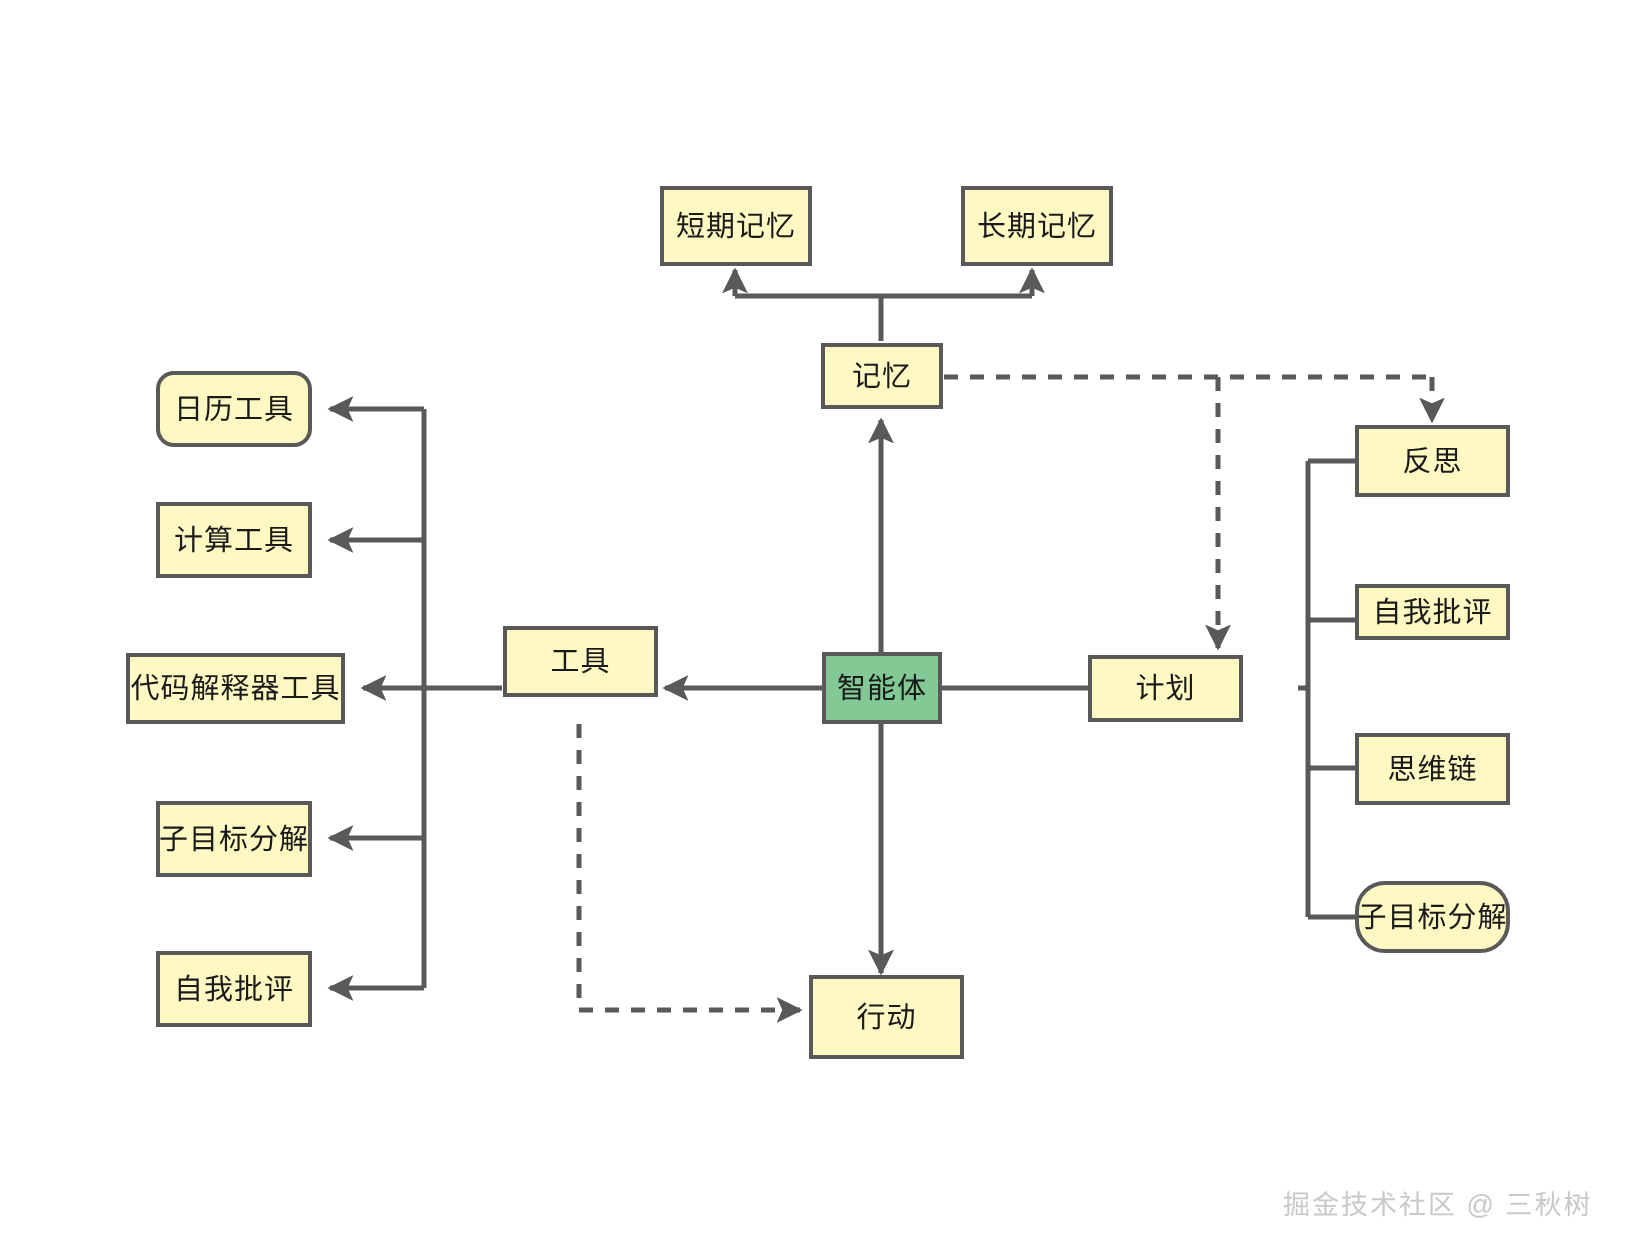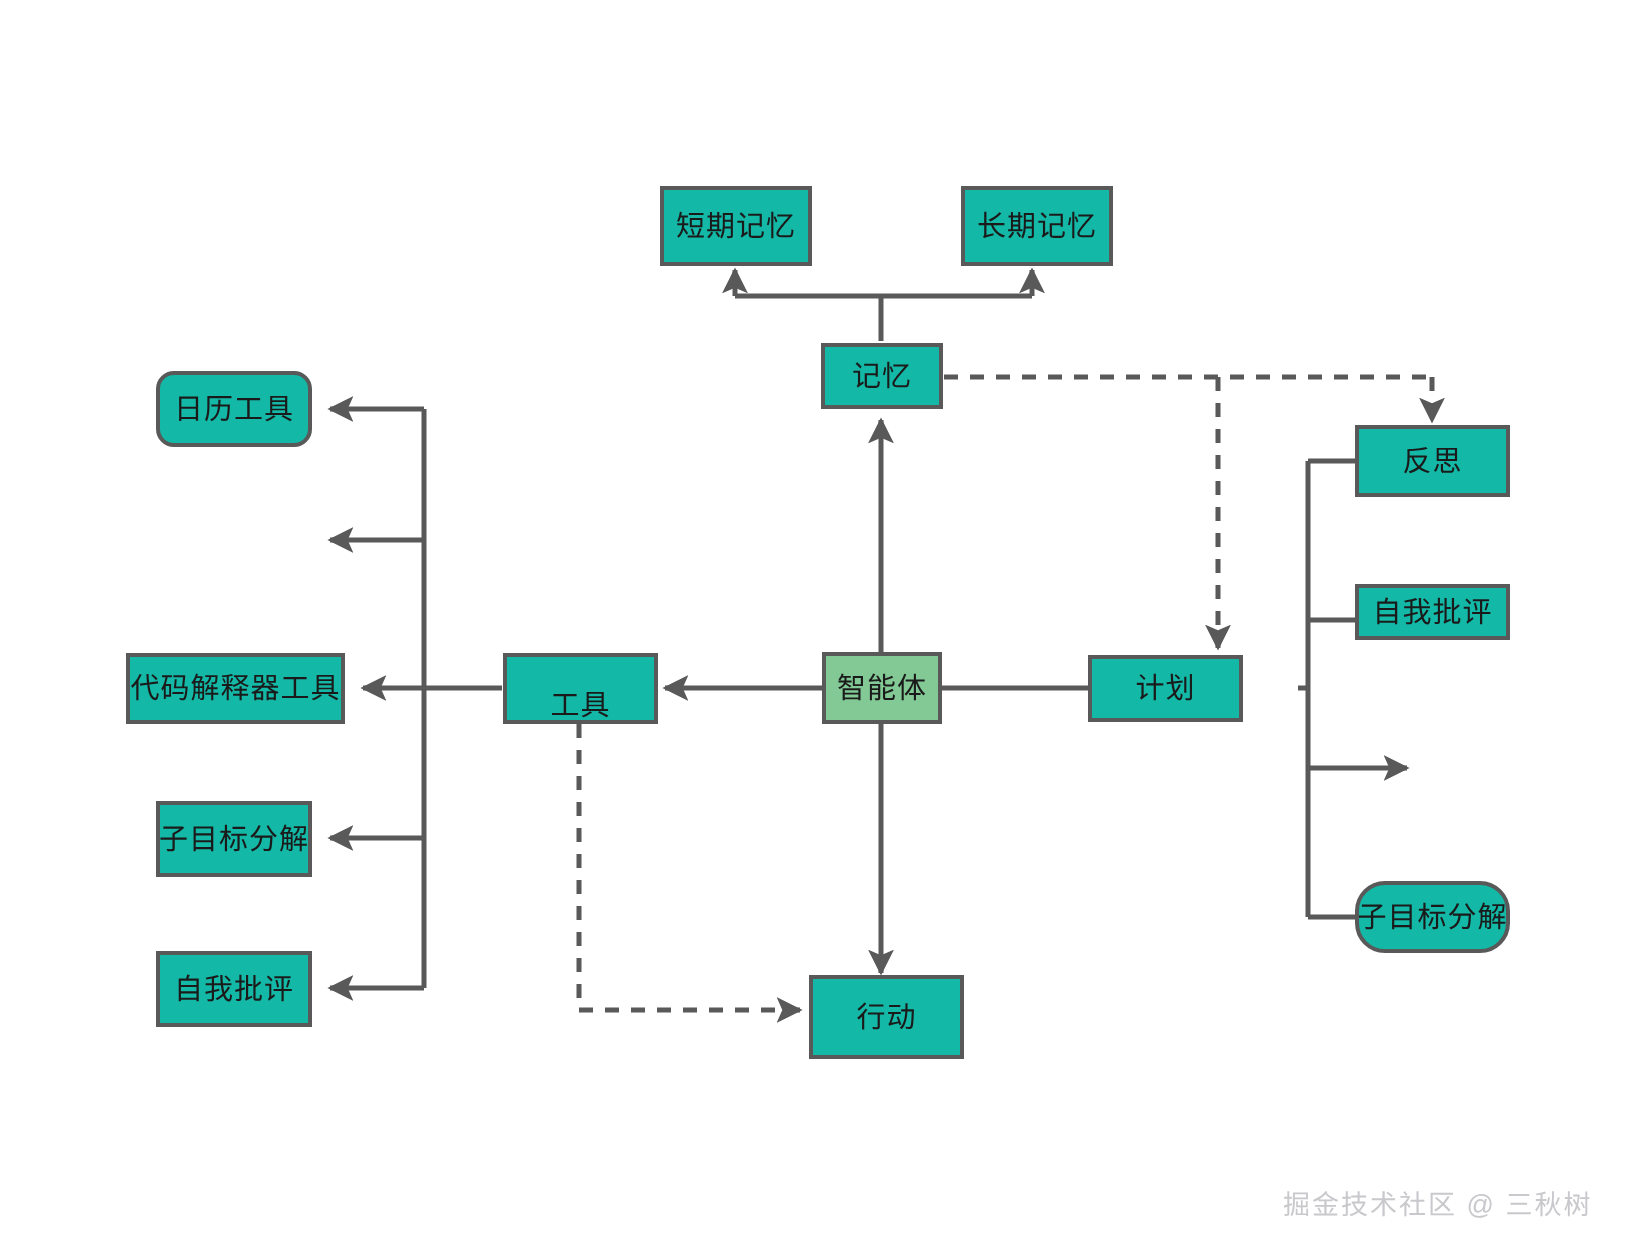--- a/index.html
+++ b/index.html
@@ -23,21 +23,21 @@
     left: 0;
     top: 0;
     width: 1638px;
     height: 1252px;
     pointer-events: none;
   }
   .node {
     position: absolute;
     box-sizing: border-box;
     border: 4px solid #595959;
-    background: #14b8a6;
+    background: #fef9c3;
     display: flex;
     align-items: center;
     justify-content: center;
     color: #1a1a1a;
     font-size: 29px;
     line-height: 1;
     letter-spacing: 1px;
     white-space: nowrap;
     font-family: "Liberation Sans", "DejaVu Sans", sans-serif;
   }
@@ -121,34 +121,37 @@
   </div>
 
   <div class="node" style="left:821px; top:343px; width:122px; height:66px;">
     <span>记忆</span>
   </div>
 
   <div class="node" style="left:156px; top:371px; width:156px; height:76px;border-radius:18px;">
     <span>日历工具</span>
   </div>
 
+  <div class="node" style="left:156px; top:502px; width:156px; height:76px;">
+    <span>计算工具</span>
+  </div>
 
   <div class="node" style="left:126px; top:653px; width:219px; height:71px;">
     <span>代码解释器工具</span>
   </div>
 
   <div class="node" style="left:156px; top:801px; width:156px; height:76px;">
     <span>子目标分解</span>
   </div>
 
   <div class="node" style="left:156px; top:951px; width:156px; height:76px;">
     <span>自我批评</span>
   </div>
 
-  <div class="node" style="left:503px; top:653px; width:155px; height:71px;align-items:flex-end;">
+  <div class="node" style="left:503px; top:626px; width:155px; height:71px;">
     <span>工具</span>
   </div>
 
   <div class="node accent" style="left:822px; top:652px; width:120px; height:72px;">
     <span>智能体</span>
   </div>
 
   <div class="node" style="left:809px; top:975px; width:155px; height:84px;">
     <span>行动</span>
   </div>
@@ -158,20 +161,23 @@
   </div>
 
   <div class="node" style="left:1355px; top:425px; width:155px; height:72px;">
     <span>反思</span>
   </div>
 
   <div class="node" style="left:1355px; top:584px; width:155px; height:56px;">
     <span>自我批评</span>
   </div>
 
+  <div class="node" style="left:1355px; top:733px; width:155px; height:72px;">
+    <span>思维链</span>
+  </div>
 
   <div class="node" style="left:1355px; top:881px; width:155px; height:72px;border-radius:30px;">
     <span>子目标分解</span>
   </div>
 
   <div class="watermark" style="left:1283px; top:1183px;">掘金技术社区 @ 三秋树</div>
 
 </div>
 
 </body></html>

